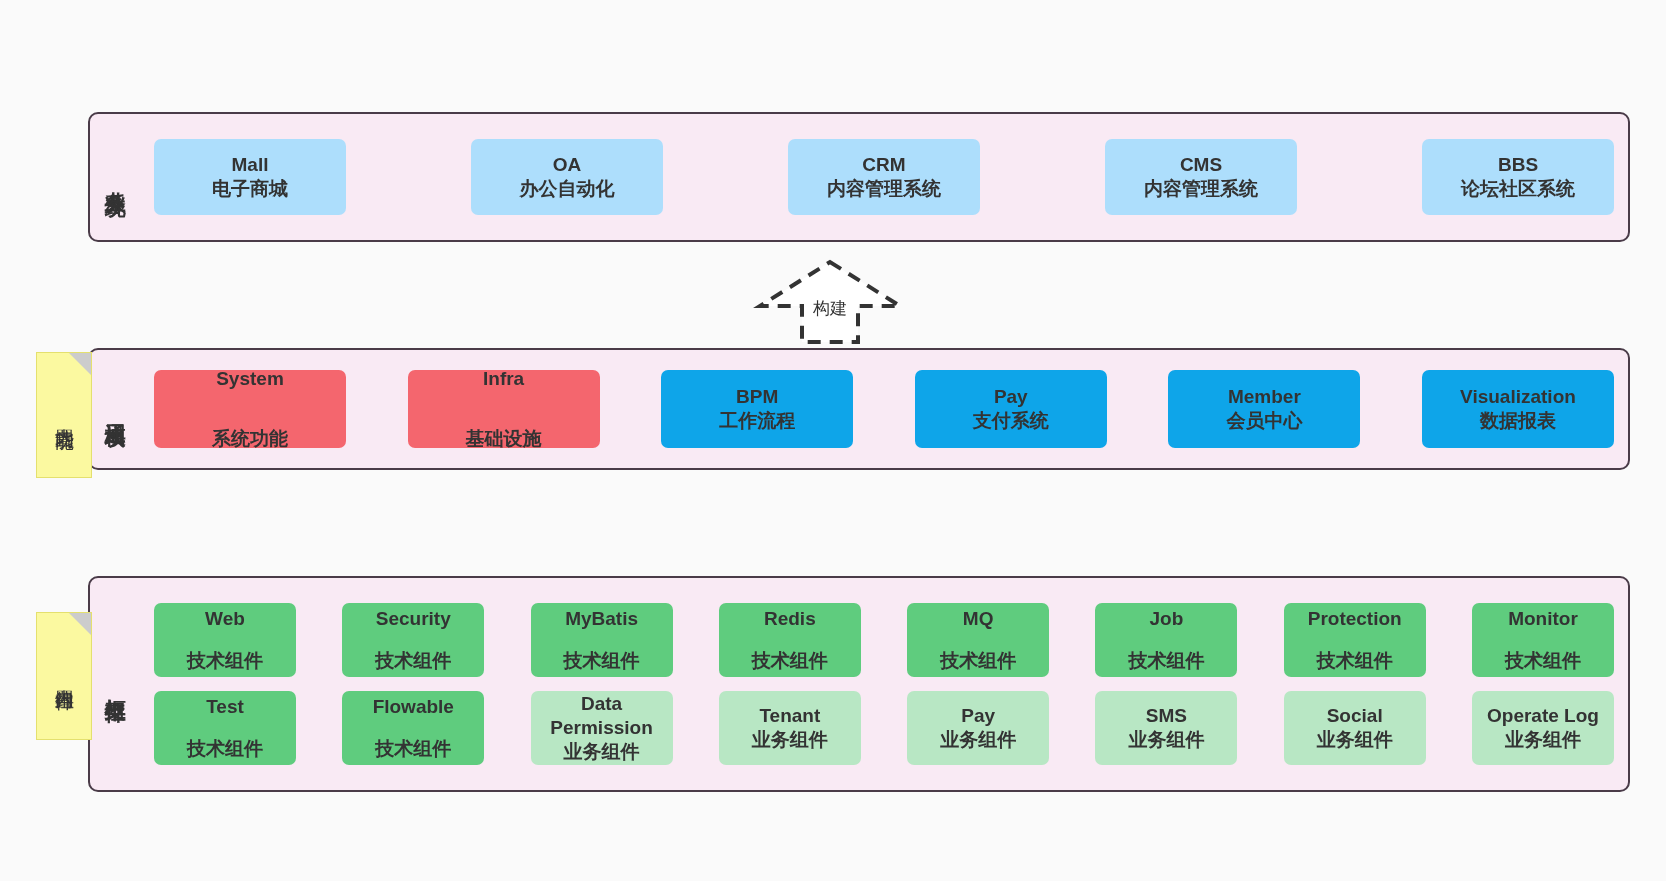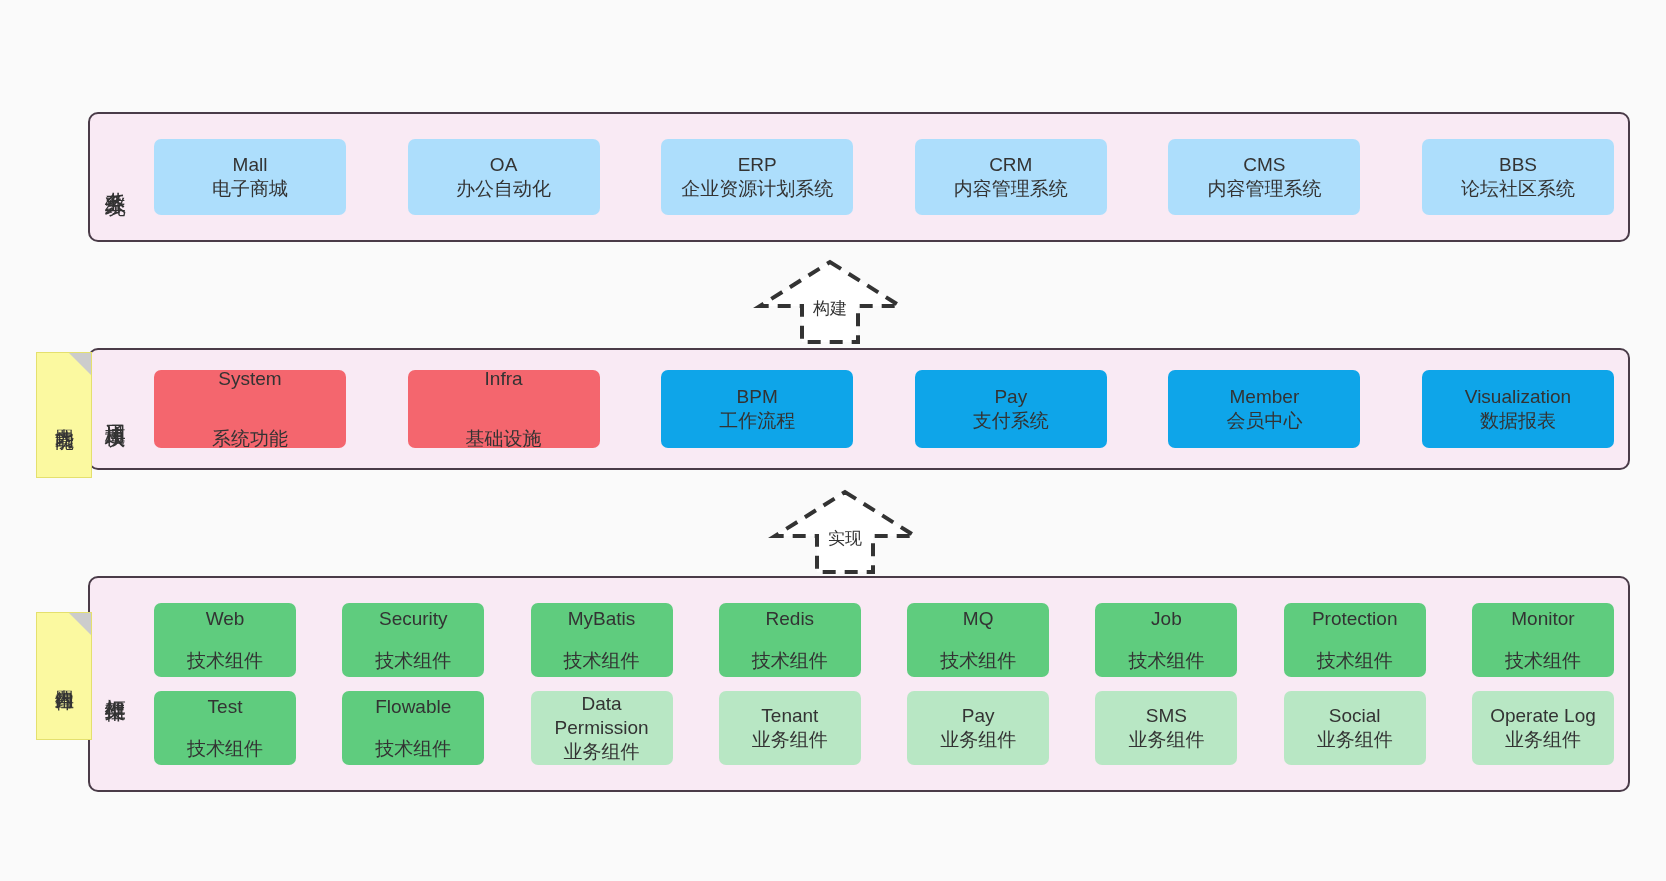--- a/index.html
+++ b/index.html
@@ -25,20 +25,21 @@
   
   .layer {
     position: absolute;
     background: #f9eaf4;
     border: 2px solid #4a3b48;
     border-radius: 10px;
     box-sizing: border-box;
     display: flex;
     flex-direction: row;
     align-items: stretch;
+    font-weight: bold;
   }
   .layer-title {
     flex: 0 0 auto;
     width: 46px;
     display: flex;
     align-items: center;
     justify-content: center;
     font-size: 21px;
     line-height: 1.08;
     letter-spacing: 1px;
@@ -152,24 +153,20 @@
         <div class="card biz-card">
           <span class="en">Mall</span>
           <span class="cn">电子商城</span>
         </div>
 
         <div class="card biz-card">
           <span class="en">OA</span>
           <span class="cn">办公自动化</span>
         </div>
 
-        <div class="card biz-card">
-          <span class="en">ERP</span>
-          <span class="cn">企业资源计划系统</span>
-        </div>
 
         <div class="card biz-card">
           <span class="en">CRM</span>
           <span class="cn">内容管理系统</span>
         </div>
 
         <div class="card biz-card">
           <span class="en">CMS</span>
           <span class="cn">内容管理系统</span>
         </div>
@@ -227,26 +224,20 @@
 
         <div class="card mod-card soft">
           <span class="en">Visualization</span>
           <span class="cn">数据报表</span>
         </div>
 
       </div>
     </div>
   </div>
 
-  <div class="arrow" style="left:770px; top:488px; width:150px; height:88px;">
-    <svg width="150" height="88" viewBox="0 0 150 88">
-      <path d="M 75 4 L 145 48 L 103 48 L 103 84 L 47 84 L 47 48 L 5 48 Z" fill="#ffffff" stroke="#333333" stroke-width="4" stroke-dasharray="13 9" stroke-linejoin="miter"></path>
-    </svg>
-    <div class="arrow-label" style="bottom:26px;">实现</div>
-  </div>
 
   <div class="sticky" style="left:36px; top:612px; height:128px;">
     <span class="fold"></span>
     <span class="sticky-label">内置组件</span>
   </div>
 
   <div class="layer" id="layer-framework" style="left:88px; top:576px; width:1542px; height:216px;">
     <div class="layer-title">框架组件</div>
     <div class="layer-body">
 

